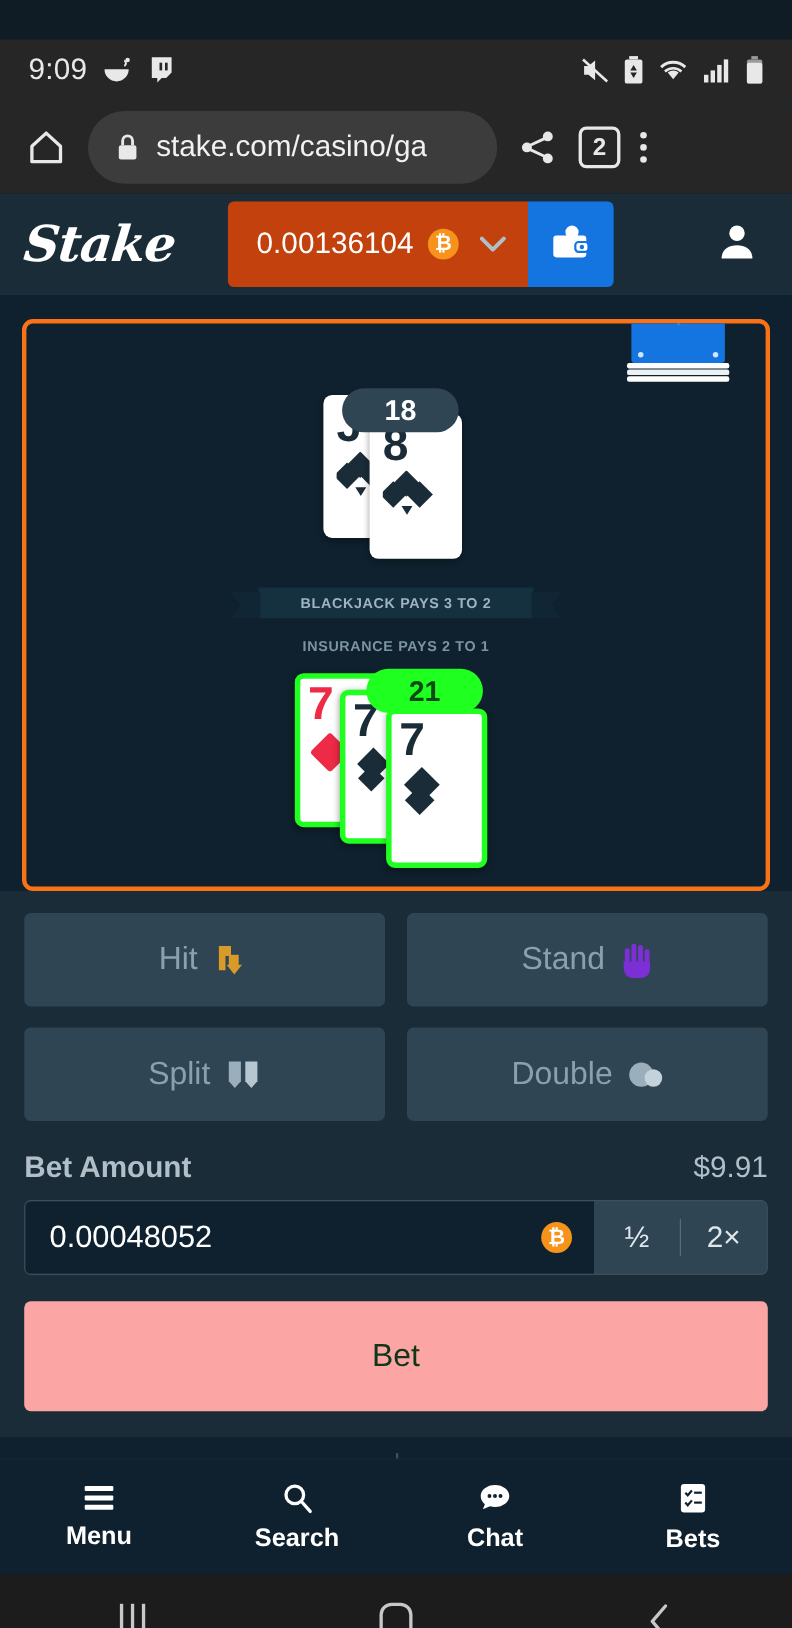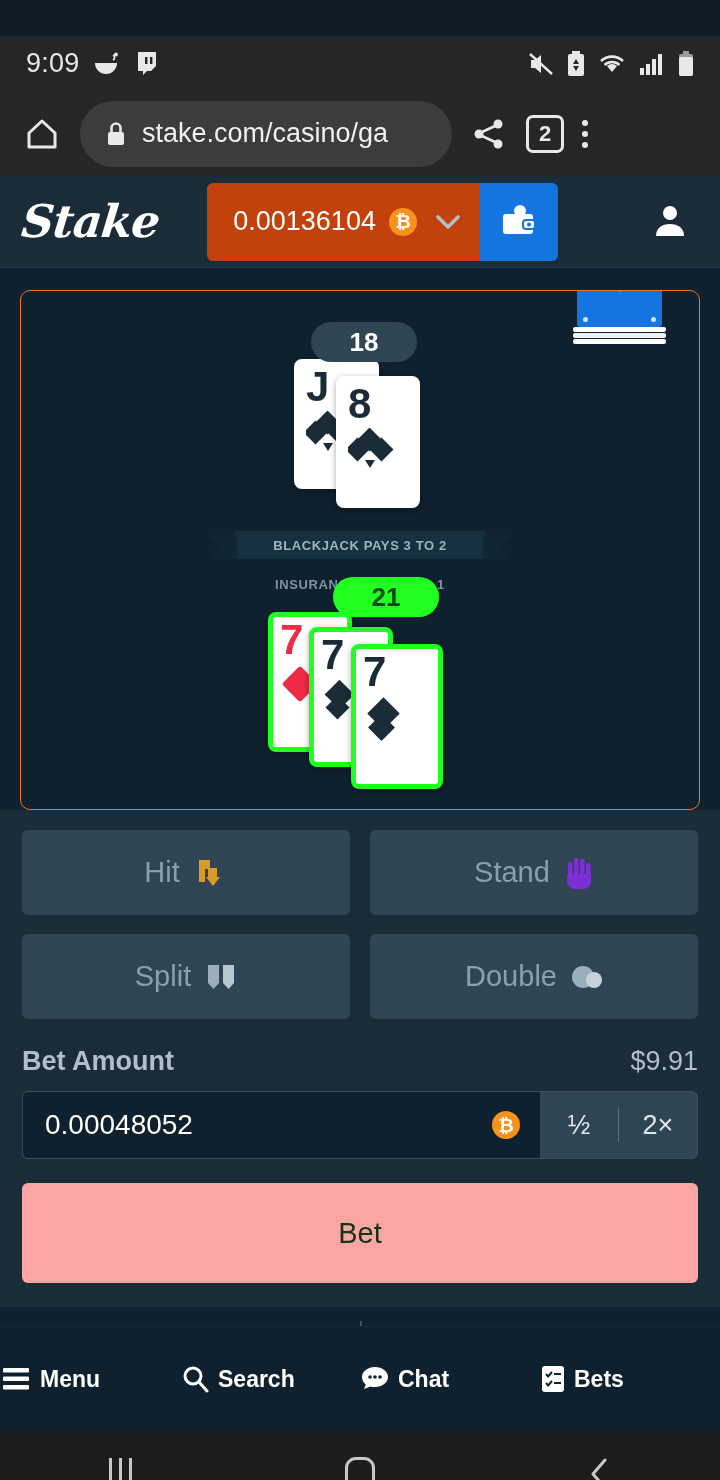--- a/index.html
+++ b/index.html
@@ -73,21 +73,21 @@
   .chev { margin-left: 6px; }
   .wallet-btn {
     width: 78px; height: 78px; background: #1475e1;
     display: flex; align-items: center; justify-content: center;
   }
   .profile-btn { margin-left: auto; padding-right: 10px; }
 
   
   .game-area { background: #0f212e; padding: 22px 20px 0 20px; }
   .table {
-    position: relative; background: #0f212e; border: 1px solid #f97316;
+    position: relative; background: #0f212e; border: 4px solid #f97316;
     border-radius: 10px; height: 520px; overflow: hidden;
   }
   .deck {
     position: absolute; right: 37px; top: -14px; width: 85px; height: 68px;
   }
   .deck .back {
     position: absolute; left: 0; top: 0; width: 85px; height: 50px;
     background: #1475e1; border-radius: 3px;
   }
   .deck .back::after {
@@ -96,21 +96,21 @@
     border-top: 16px solid #3d9bf0;
   }
   .deck .dot { position: absolute; width: 5px; height: 5px; background: #cfe6fb; border-radius: 50%; bottom: 5px; }
   .deck .dot.l { left: 6px; } .deck .dot.r { right: 6px; }
   .deck .edge { position: absolute; left: -4px; width: 93px; height: 5px; background: #fdfdfd; border-radius: 2px; }
   .deck .e1 { top: 50px; } .deck .e2 { top: 56px; background: #eef1f3; } .deck .e3 { top: 62px; background: #fdfdfd; }
 
   .score-pill {
     position: absolute; height: 40px; min-width: 106px; border-radius: 20px;
     display: flex; align-items: center; justify-content: center;
-    font-size: 26px; font-weight: bold; z-index: 9;
+    font-size: 26px; font-weight: bold; z-index: 9; margin-top: 31px;
   }
   .score-dealer { background: #2f4553; color: #fff; left: 311px; top: 286px; }
   .score-player { background: #1fff20; color: #0b4a16; left: 333px; top: 541px; width: 106px; }
 
   .card {
     position: absolute; background: #fff; border-radius: 8px;
     box-shadow: 0 2px 6px rgba(0,0,0,.35);
     display: flex; flex-direction: column; align-items: flex-start;
     padding: 8px 0 0 12px;
   }
@@ -176,21 +176,21 @@
     background: #3c5462;
   }
 
   
   .appnav {
     position: absolute; left: 0; bottom: 85px; width: 720px; height: 105px;
     background: #0f212e; display: flex; align-items: center;
     border-top: 1px solid #16293a;
   }
   .nav-item {
-    flex: 1; display: flex; flex-direction: row; align-items: center; gap: 8px;
+    flex: 1; display: flex; flex-direction: column; align-items: center; gap: 8px;
     color: #fff;
   }
   .nav-label { font-size: 23px; font-weight: bold; }
 
   
   .androidnav {
     position: absolute; left: 0; bottom: 0; width: 720px; height: 85px;
     background: #1c1c1c; display: flex; align-items: center;
   }
   .an-item { flex: 1; display: flex; align-items: center; justify-content: center; }

